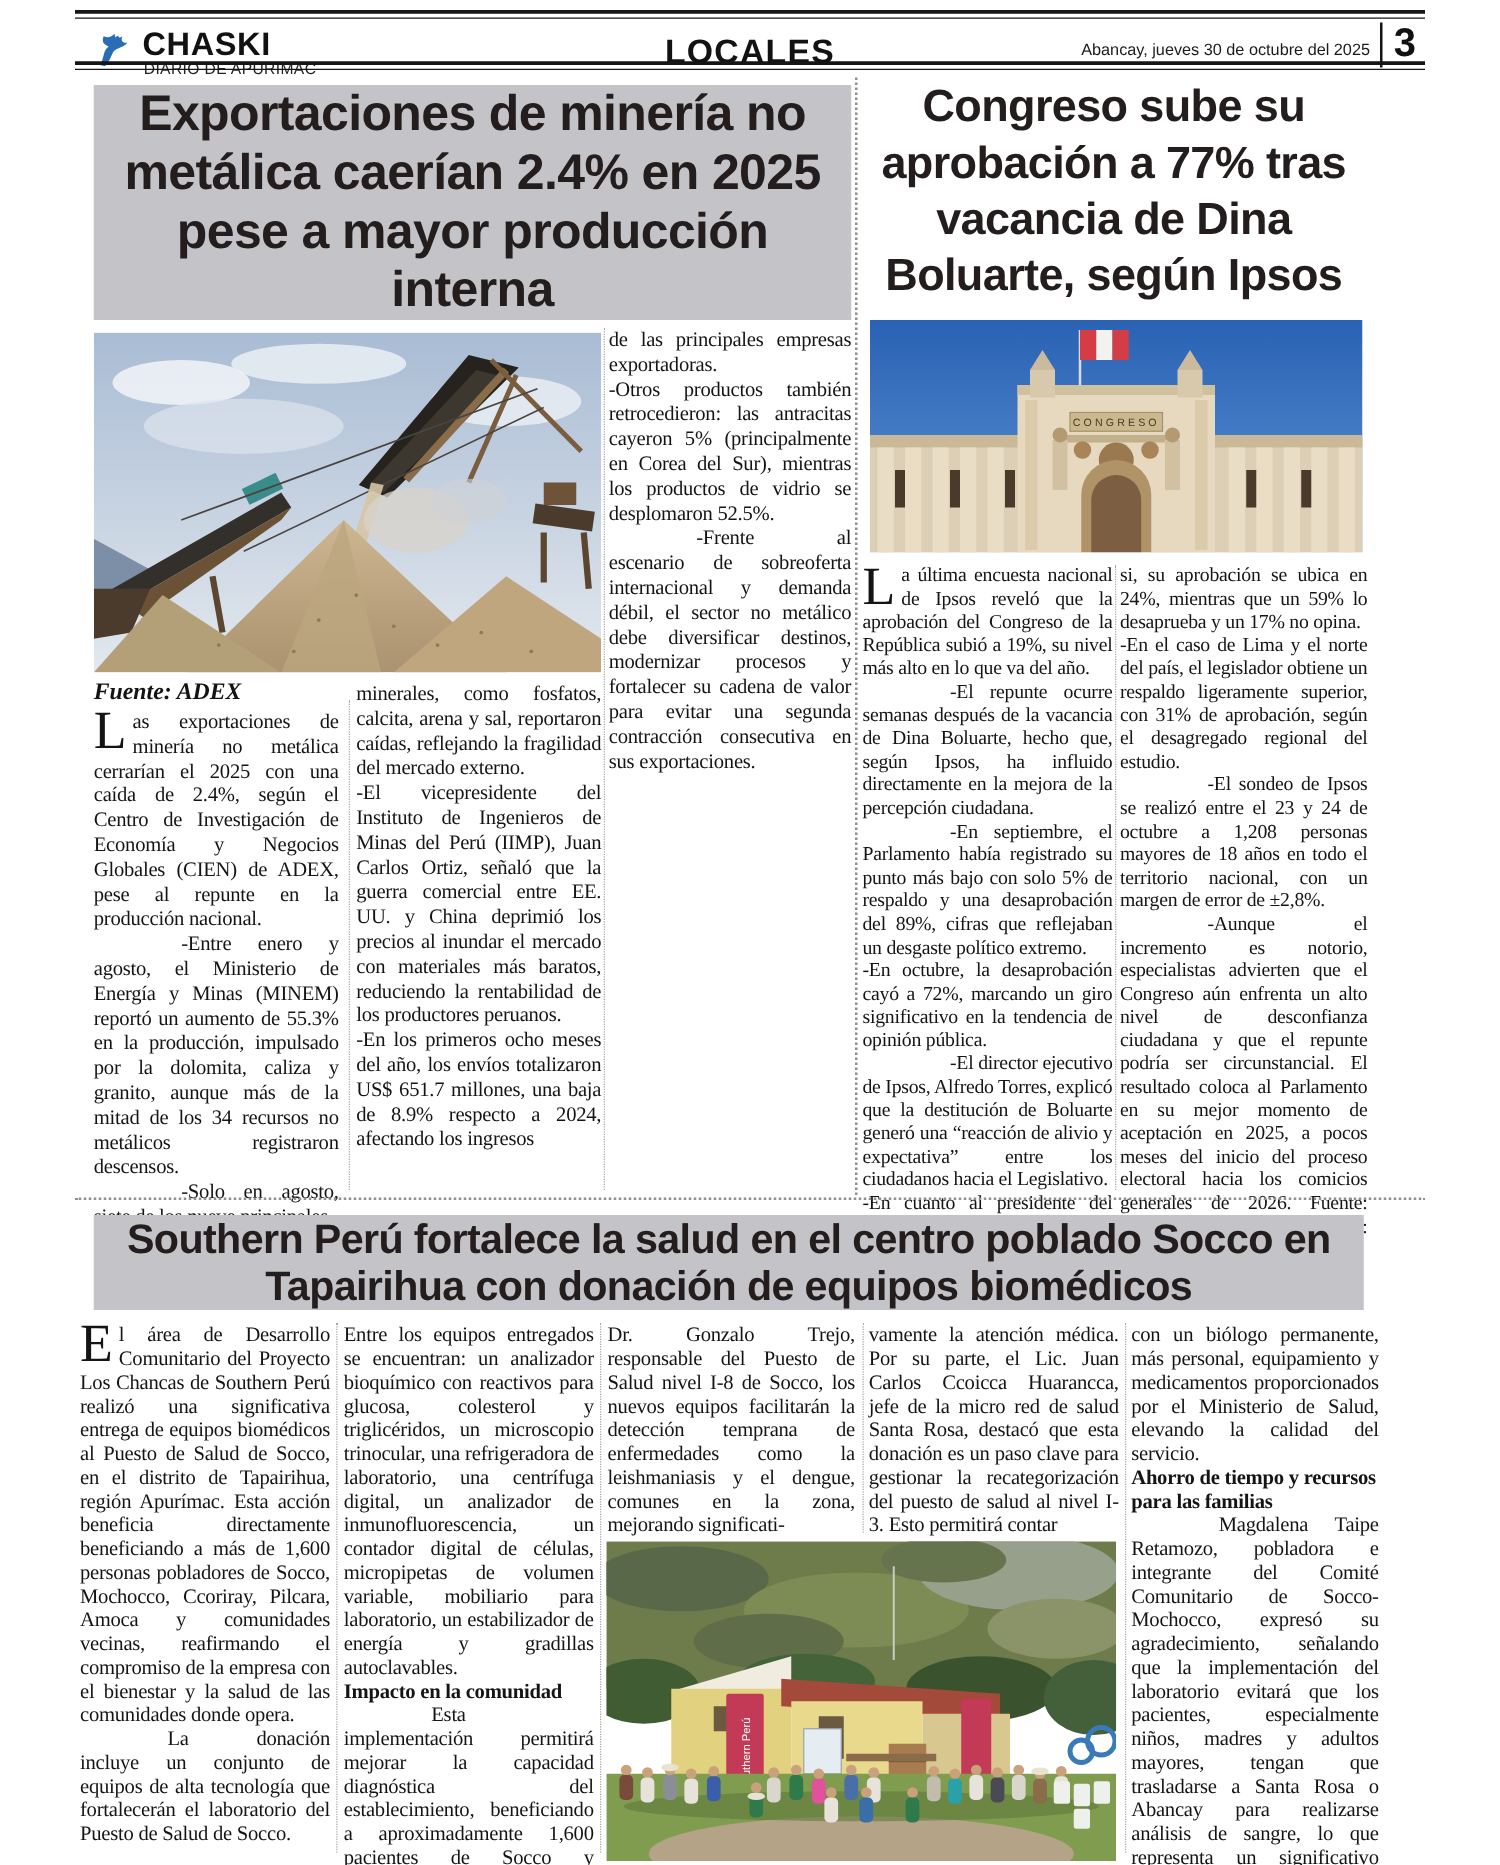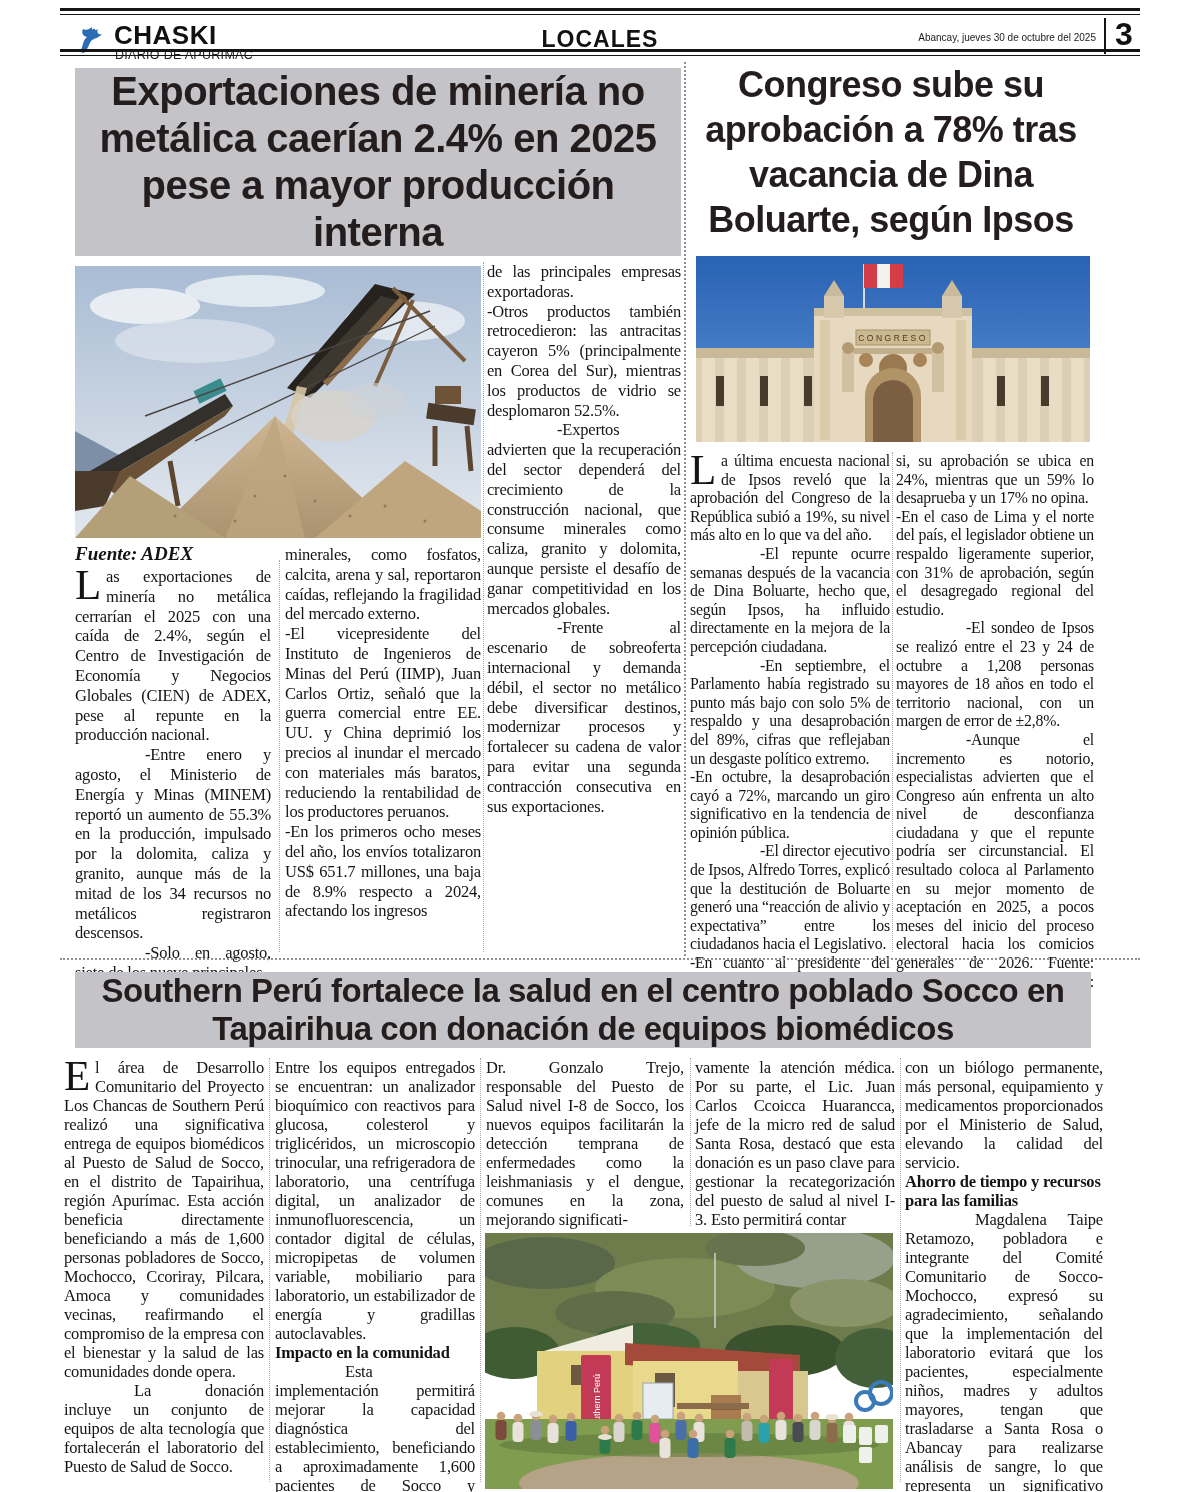--- a/index.html
+++ b/index.html
@@ -6,22 +6,22 @@
   .page{position:relative;width:1200px;height:1492px;background:#fff;overflow:hidden;
         font-family:"Liberation Serif",serif;color:#161414;}
   .abs{position:absolute;text-align:right;}
   .hline{position:absolute;background:#151515;}
   .dotv{position:absolute;width:0;border-left:2px dotted #8f8f8f;}
   .dotv.thin{border-left:1px dotted #a8a8a8;}
   .doth{position:absolute;height:0;border-top:2px dotted #8f8f8f;}
   
   .brand{font-family:"Liberation Sans",sans-serif;font-weight:bold;font-size:26px;letter-spacing:.5px;color:#111;}
   .brandsub{font-family:"Liberation Sans",sans-serif;font-size:12.5px;color:#222;letter-spacing:.3px;}
-  .section{font-family:"Liberation Sans",sans-serif;font-weight:bold;font-size:23px;letter-spacing:1px;color:#121212;text-align:center;}
-  .dateline{font-family:"Liberation Sans",sans-serif;font-size:10px;color:#1a1a1a;}
+  .section{font-family:"Liberation Sans",sans-serif;font-weight:bold;font-size:27px;letter-spacing:1px;color:#121212;text-align:center;}
+  .dateline{font-family:"Liberation Sans",sans-serif;font-size:13px;color:#1a1a1a;}
   .pagenum{font-family:"Liberation Sans",sans-serif;font-weight:bold;font-size:32px;color:#111;text-align:center;}
   
   .titlebox{position:absolute;display:flex;align-items:center;justify-content:center;text-align:center;
             font-family:"Liberation Sans",sans-serif;font-weight:bold;color:#241d1d;letter-spacing:-.5px;}
   .t1{background:#c4c4c8;font-size:40px;line-height:47px;}
   .t2{font-size:36px;line-height:45px;}
   .t3{background:#c4c4c8;font-size:33px;line-height:38px;}
   
   .col{position:absolute;font-size:16.5px;line-height:19.8px;text-align:justify;letter-spacing:-.2px;color:#141414;}
   .col.tight{font-size:15.8px;line-height:18.6px;}
@@ -125,30 +125,29 @@
       <div class="para indent">-Solo en agosto, siete de los nueve principales</div>
     </div>
   <div class="col" style="left:285px;top:545px;width:196px;">
       <div class="para">minerales, como fosfatos, calcita, arena y sal, reportaron caídas, reflejando la fragilidad del mercado externo.</div>
       <div class="para">-El vicepresidente del Instituto de Ingenieros de Minas del Perú (IIMP), Juan Carlos Ortiz, señaló que la guerra comercial entre EE. UU. y China deprimió los precios al inundar el mercado con materiales más baratos, reduciendo la rentabilidad de los productores peruanos.</div>
       <div class="para">-En los primeros ocho meses del año, los envíos totalizaron US$ 651.7 millones, una baja de 8.9% respecto a 2024, afectando los ingresos</div>
     </div>
   <div class="col" style="left:487px;top:262px;width:194px;">
       <div class="para">de las principales empresas exportadoras.</div>
       <div class="para">-Otros productos también retrocedieron: las antracitas cayeron 5% (principalmente en Corea del Sur), mientras los productos de vidrio se desplomaron 52.5%.</div>
-      <div class="para indent">-Expertos advierten que la recuperación del sector dependerá del crecimiento de la construcción nacional, que consume minerales como caliza, granito y dolomita, aunque persiste el desafío de ganar competitividad en los mercados globales.</div>
       <div class="para indent">-Frente al escenario de sobreoferta internacional y demanda débil, el sector no metálico debe diversificar destinos, modernizar procesos y fortalecer su cadena de valor para evitar una segunda contracción consecutiva en sus exportaciones.</div>
     </div>
 
   <div class="dotv thin" style="left:279px;top:560px;height:392px;"></div>
   <div class="dotv thin" style="left:483px;top:262px;height:690px;"></div>
 
   <div class="dotv" style="left:684px;top:62px;height:894px;"></div>
 
-  <div class="titlebox t2" style="left:690px;top:66px;width:402px;height:172px;">Congreso sube su aprobación a 78% tras vacancia de Dina Boluarte, según Ipsos</div>
+  <div class="titlebox t2" style="left:690px;top:66px;width:402px;height:172px;">Congreso sube su aprobación a 77% tras vacancia de Dina Boluarte, según Ipsos</div>
 
   <div class="photo" style="left:696px;top:256px;width:442px;height:186px;">
     <svg width="394" height="186" viewBox="0 0 394 186">
       <defs>
         <linearGradient id="sky2" x1="0" y1="0" x2="0" y2="1">
           <stop offset="0" stop-color="#2a62b4"></stop>
             <stop offset="1" stop-color="#5c94d6"></stop>
         </linearGradient>
       </defs>
       <rect width="394" height="186" fill="url(#sky2)"></rect>

